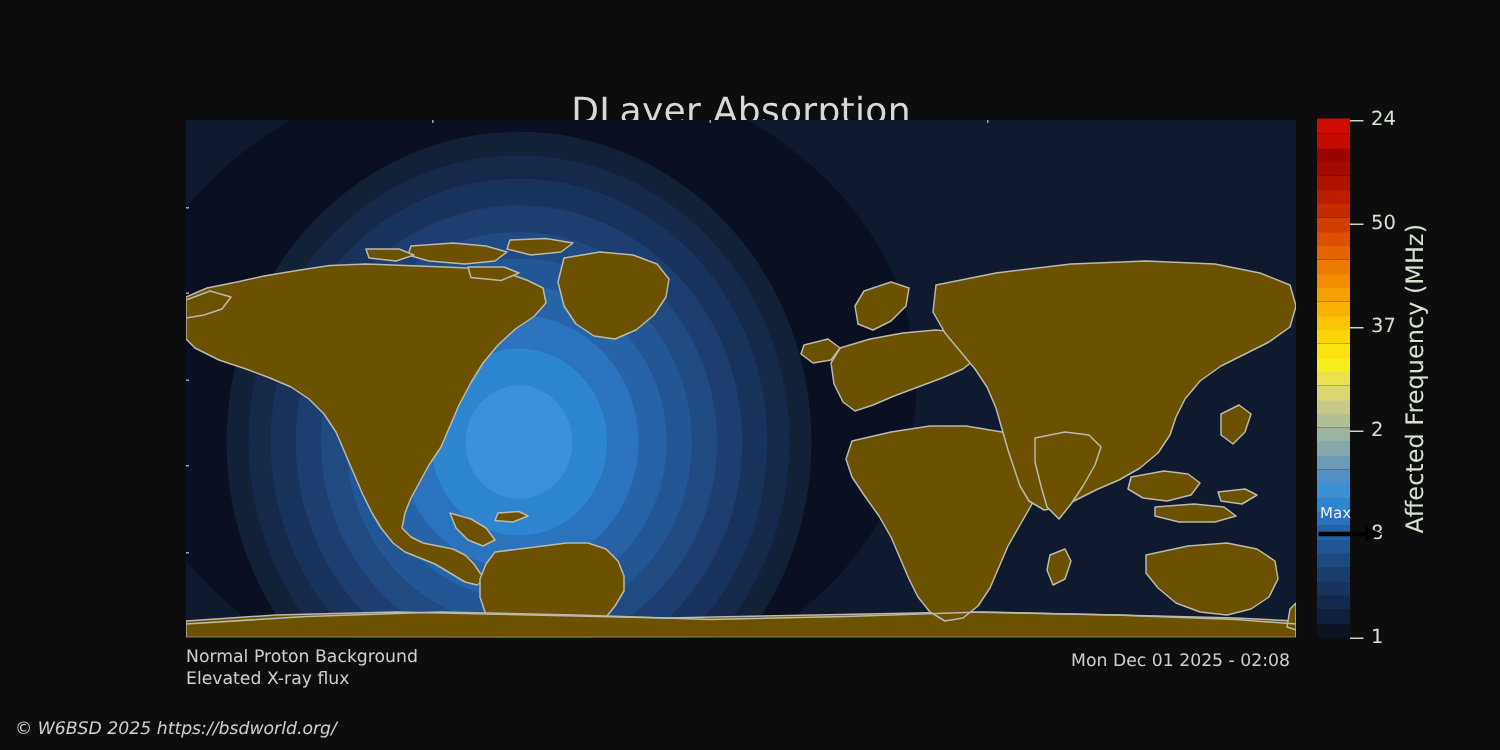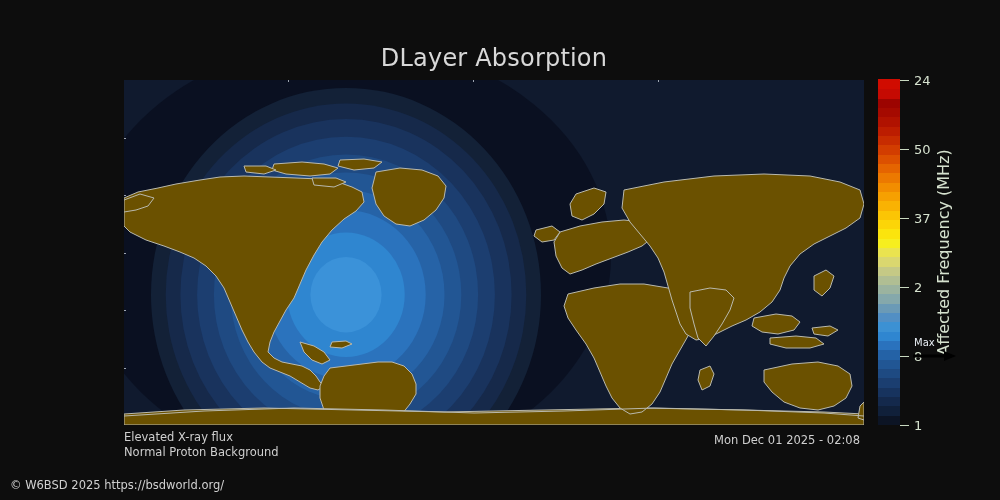--- a/index.html
+++ b/index.html
@@ -2,21 +2,21 @@
 <html><head>
 <meta charset="utf-8">
 <style>
   html,body{margin:0;padding:0;background:#0d0d0d;}
   body{width:1000px;height:500px;overflow:hidden;
        font-family:"DejaVu Sans","Liberation Sans",sans-serif;
        -webkit-font-smoothing:antialiased;}
   #root{position:relative;width:1000px;height:500px;background:#0d0d0d;}
 
   
-  #title{position:absolute;left:0;top:44px;width:988px;text-align:center;
+  #title{position:absolute;left:0;top:60px;width:988px;text-align:center;
          color:#d8d8d8;font-size:24px;letter-spacing:.2px;}
 
   
   #map-panel{position:absolute;left:124px;top:80px;width:740px;height:345px;
              background:#101a2e;overflow:hidden;}
   #map-svg{position:absolute;left:0;top:0;width:740px;height:345px;display:block;}
 
   
   .grat-h{position:absolute;left:0;width:740px;height:1px;
           background-image:linear-gradient(to right,#cfd6e0 0 2px,transparent 2px 4px);
@@ -31,30 +31,30 @@
   #cbar-ticks{position:absolute;left:900px;top:80px;width:70px;height:345px;}
   .cb-tick{position:absolute;left:0;width:9px;height:1px;background:#c8d8c0;}
   .cb-lab{position:absolute;left:14px;color:#d6e2cf;font-size:13px;
           transform:translateY(-50%);white-space:nowrap;}
   #cbar-axis-label{position:absolute;left:930px;top:80px;height:345px;width:26px;
         display:flex;align-items:center;justify-content:center;}
   #cbar-axis-label span{display:block;color:#d6e2cf;font-size:16px;white-space:nowrap;
         transform:rotate(-90deg);}
 
   
-  #max-marker{position:absolute;left:912px;top:326px;width:46px;height:26px;}
+  #max-marker{position:absolute;left:878px;top:326px;width:46px;height:26px;}
   #max-text{position:absolute;left:2px;top:0px;color:#e8eef4;font-size:10px;}
   #max-arrow{position:absolute;left:0px;top:13px;}
 
   
   #status{position:absolute;left:124px;top:430px;color:#cfcfcf;font-size:11.5px;
           line-height:15px;}
   #timestamp{position:absolute;right:140px;top:433px;color:#cfcfcf;font-size:11.5px;}
   #credit{position:absolute;left:10px;top:478px;color:#d0d0d0;font-size:11.5px;
-          }
+          font-style:italic;}
 </style>
 </head>
 <body>
 
 <div id="root">
 
   <div id="title">DLayer Absorption</div>
 
   <div id="map-panel">
     <svg id="map-svg" viewBox="0 0 740 345" preserveAspectRatio="none">
@@ -233,18 +233,18 @@
 
   <div id="max-marker" style="top: 337px;">
     <div id="max-text">Max</div>
     <svg id="max-arrow" width="44" height="12" viewBox="0 0 44 12">
       <line x1="1" y1="6" x2="34" y2="6" stroke="#000" stroke-width="3"></line>
       <polygon points="32,1 44,6 32,11" fill="#000"></polygon>
     </svg>
   </div>
 
   <div id="status">
+    <div>Normal Proton Background</div>
     <div>Elevated X-ray flux</div>
-    <div>Normal Proton Background</div>
   </div>
   <div id="timestamp">Mon Dec 01 2025 - 02:08</div>
   <div id="credit">© W6BSD 2025 https://bsdworld.org/</div>
 </div>
 
 </body></html>

